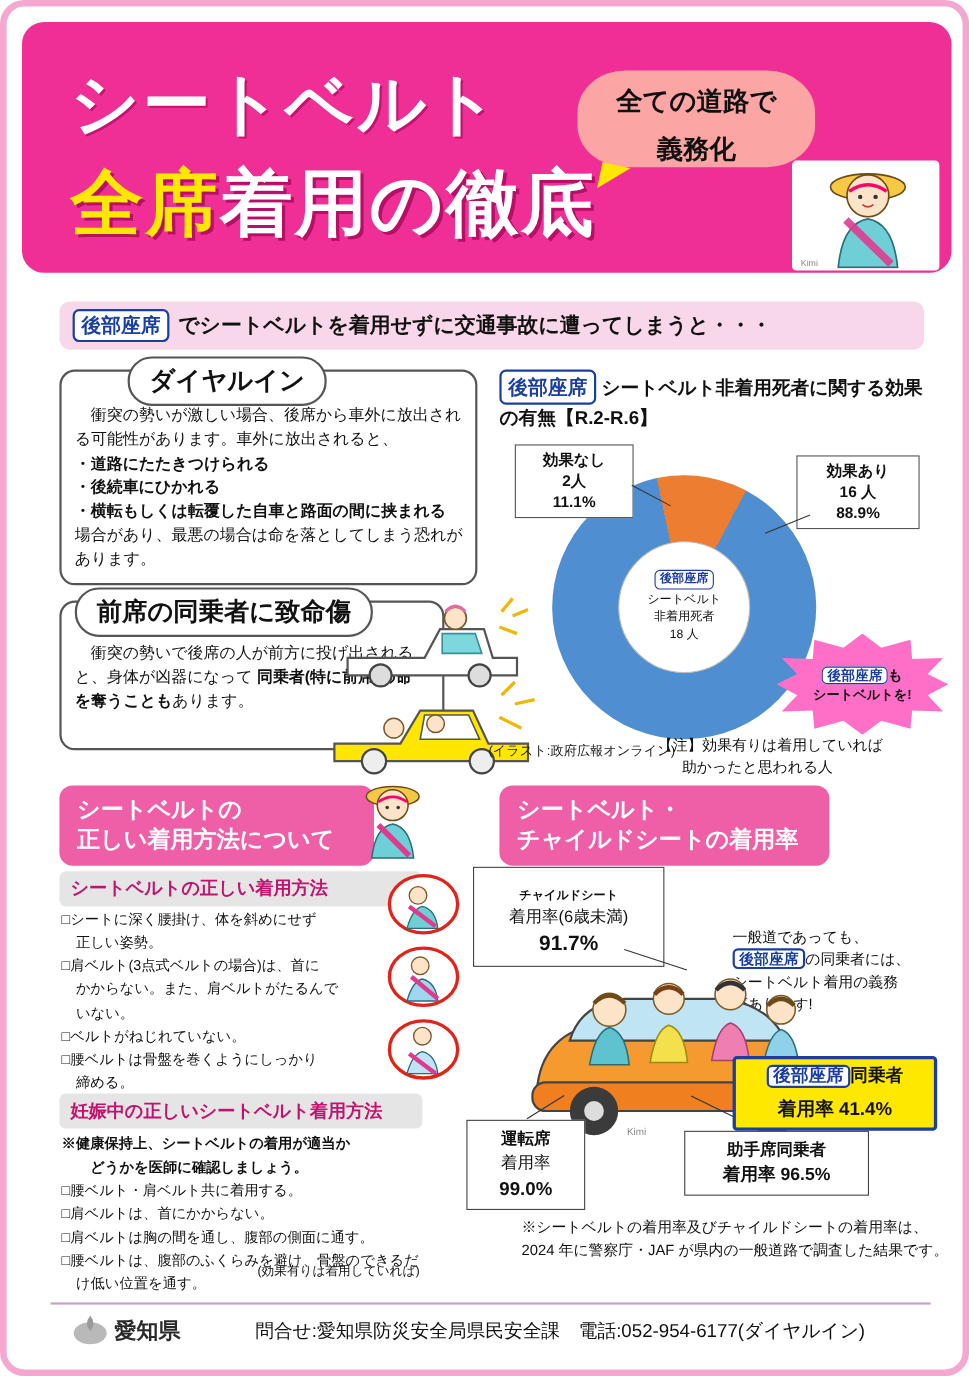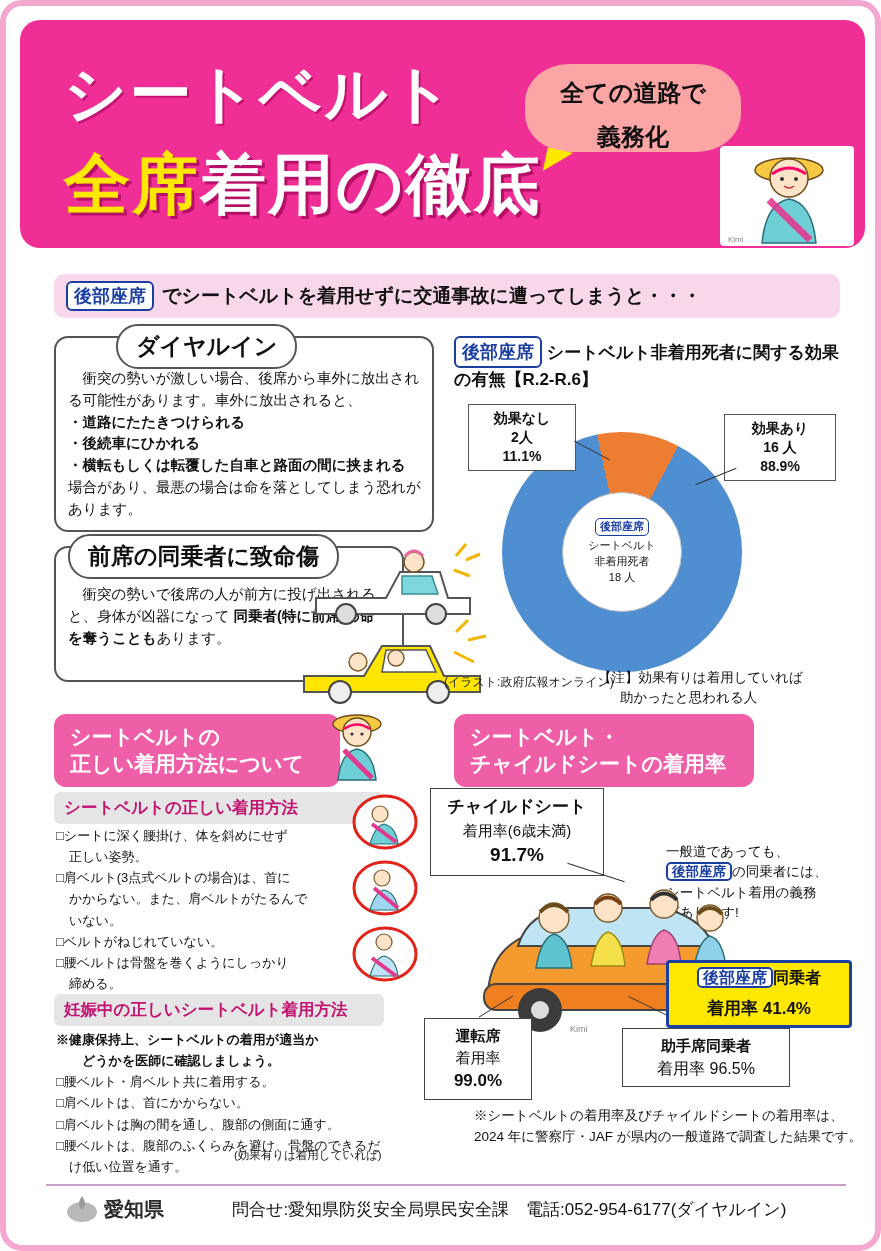--- a/index.html
+++ b/index.html
@@ -164,26 +164,26 @@
 
   #src-note { position:absolute; left: 228px; top: 1142px; font-size: 11.5px; }
 
   
   .rate-box {
     position:absolute; border:1px solid #444; background:#fff; text-align:center;
     font-size: 15px; line-height:1.45; padding: 6px 8px;
   }
   #rate-child { left: 424px; top: 782px; width: 174px; font-weight: normal; }
   #rate-child .big { font-size: 19px; font-weight:bold; }
-  #rate-child .t { font-size: 17px; font-weight:bold; }
+  #rate-child .t { font-size: 11px; font-weight:bold;margin-top:12px; }
 
   #rate-driver { left: 418px; top: 1012px; width: 108px; }
   #rate-driver .big { font-size: 17px; font-weight:bold; }
   #rate-passenger { left: 616px; top: 1022px; width: 168px; }
-  #rate-passenger .big { font-size: 16px; font-weight:normal; }
+  #rate-passenger .big { font-size: 16px; font-weight:bold; }
 
   #rate-rear {
     position:absolute; left: 660px; top: 954px; width: 186px;
     border: 3px solid #1a3fa0; background:#ffe800; border-radius: 4px;
     text-align:center; padding: 5px 6px;
   }
   #rate-rear .l1 { font-size: 16px; font-weight:bold; }
   #rate-rear .l1 .tg {
     background:#fff; border:2px solid #1a3fa0; border-radius:5px; color:#1a3fa0; padding:0 4px;
   }
@@ -306,20 +306,26 @@
     <div>11.1%</div>
   </div>
   <div class="callout" id="callout-yes">
     <div>効果あり</div>
     <div>16 人</div>
     <div>88.9%</div>
   </div>
   <div class="lead" style="left:566px; top:444px; width:40px; height:1px; transform:rotate(28deg);"></div>
   <div class="lead" style="left:688px; top:470px; width:44px; height:1px; transform:rotate(-22deg);"></div>
 
+  <div class="star">
+    <div class="l1">
+      <span class="mini-tag">後部座席</span><span>も</span>
+    </div>
+    <div class="l2">シートベルトを!</div>
+  </div>
 
   <div id="note-chart">
     <div>【注】効果有りは着用していれば</div>
     <div style="padding-left:22px">助かったと思われる人</div>
   </div>
 
   <div class="pink-head" id="head-correct">
     <div>シートベルトの</div>
     <div>正しい着用方法について</div>
   </div>

